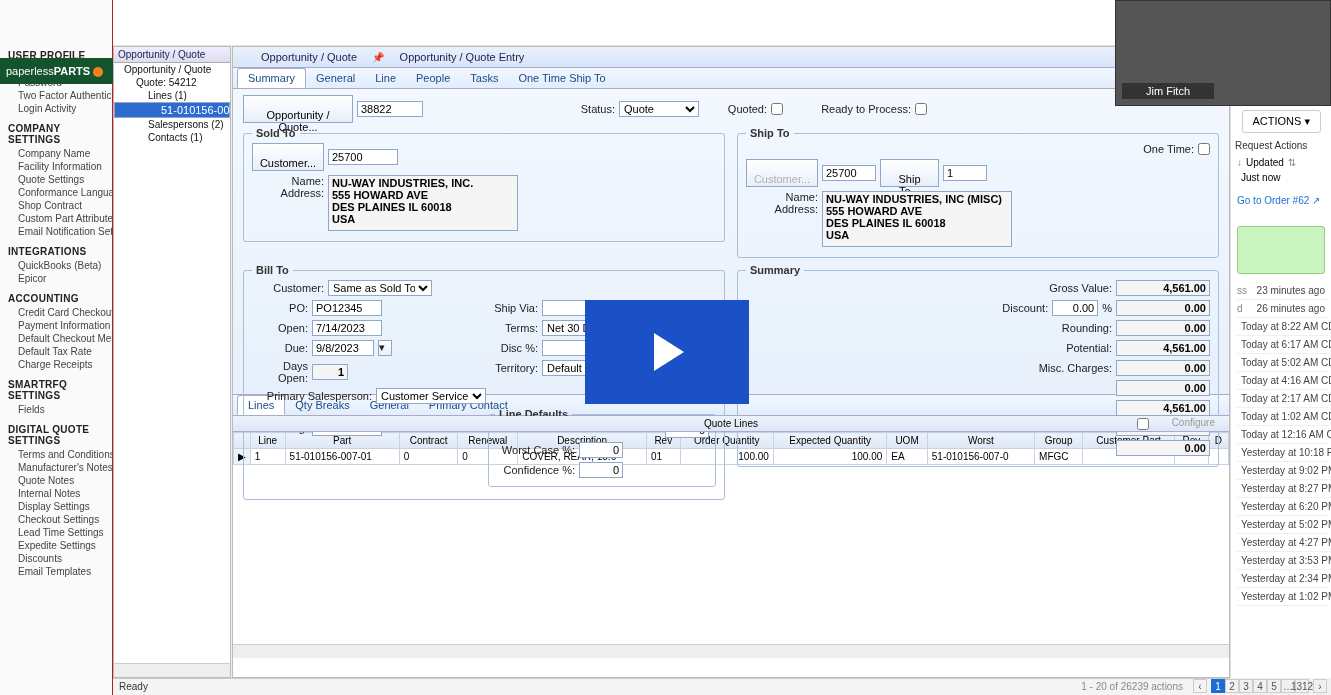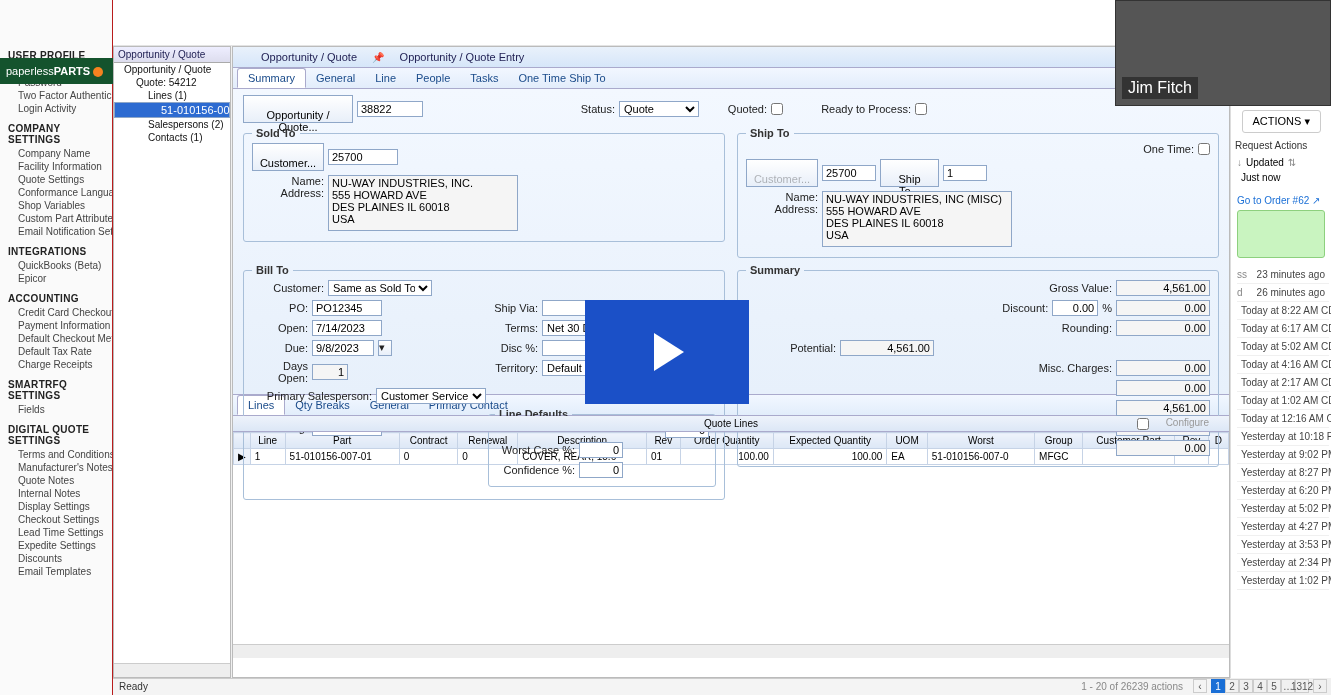--- a/index.html
+++ b/index.html
@@ -28,67 +28,67 @@
 .tabbar span { display: inline-block; padding: 2px 8px; cursor: pointer; }
 .tabbar span.pin { font-size: 10px; padding: 2px 4px; color: #446; }
 .maintabs { background: linear-gradient(#f2f7ff,#e2edfb); border-bottom: 1px solid #aac; font-size: 11px; padding: 0 4px; }
 .maintabs span { display: inline-block; padding: 3px 10px; color: #1a4b8a; cursor: pointer; }
 .maintabs span.active { background: #fff; border: 1px solid #aac; border-bottom: 1px solid #fff; border-radius: 3px 3px 0 0; }
 
 .form-body { background: linear-gradient(#f3f8ff,#e7f0fb); height: 305px; padding: 6px 10px; font-size: 11px; color: #222; position: relative; }
 .row { display: flex; align-items: center; gap: 4px; margin-bottom: 4px; }
 .lbl { text-align: right; font-size: 11px; color: #222; }
 .inp { border: 1px solid #8fa7c8; background: #fff; font-size: 11px; padding: 1px 3px; height: 16px; }
-.inp[readonly] { background: #f5f5f5; }
+.inp[readonly] { background: #f5f5f5; font-weight: bold; }
 .btn { border: 1px solid #8fa7c8; background: linear-gradient(#fff,#e8eff9); font-size: 11px; padding: 13px 6px; height: 16px; cursor: pointer; }
 .sel { border: 1px solid #8fa7c8; background: #fff; font-size: 11px; height: 16px; }
 fieldset { border: 1px solid #a8bfd9; border-radius: 3px; padding: 4px 8px 6px; margin-bottom: 6px; }
 fieldset legend { font-size: 11px; font-weight: bold; color: #333; padding: 0 4px; }
 .cols { display: flex; gap: 12px; }
 .col { flex: 1; }
 textarea.inp { height: 56px; resize: none; font-family: Arial; }
 .val-r { text-align: right; }
 
 
 .linetabs { background: linear-gradient(#f2f7ff,#e2edfb); border-top: 1px solid #aac; border-bottom: 1px solid #aac; font-size: 11px; padding: 0 4px; }
 .linetabs span { display: inline-block; padding: 3px 10px; color: #1a4b8a; cursor: pointer; }
 .linetabs span.active { background: #fff; border: 1px solid #aac; border-bottom: 1px solid #fff; border-radius: 3px 3px 0 0; }
 .grid-head { background: linear-gradient(#eef3fb,#dce7f6); border-bottom: 1px solid #aac; font-size: 10px; text-align: center; padding: 2px; position: relative; }
-.grid-head .config { position: absolute; right: 20px; top: 1px; color: #999; }
+.grid-head .config { position: absolute; right: 14px; top: 1px; color: #999; }
 .grid { font-size: 10px; }
 .grid table { border-collapse: collapse; width: 100%; }
 .grid th, .grid td { border: 1px solid #c6d3e6; padding: 2px 4px; white-space: nowrap; background: #fff; }
 .grid th { background: linear-gradient(#eef3fb,#dce7f6); font-weight: normal; }
 .grid .rowmark { width: 14px; background: #eef3fb; }
 .grid-wrap { height: 212px; background: #fff; overflow: hidden; }
 .grid-scroll { height: 14px; background: #eee; border-top: 1px solid #ccc; }
 
 .statusbar { position: absolute; left: 113px; bottom: 0; width: 1117px; height: 17px; background: #f4f4f4; border-top: 1px solid #ccc; font-size: 10px; padding: 2px 6px; color: #333; }
 
 
 .actions-panel { position: absolute; right: 0; top: 46px; width: 101px; height: 632px; background: #fff; border-left: 1px solid #ddd; font-size: 10px; overflow: hidden; }
 .actions-btn { position: absolute; right: 10px; top: 110px; border: 1px solid #ccc; background: #fff; padding: 4px 10px; font-size: 11px; border-radius: 3px; cursor: pointer; }
 .actions-panel h5 { font-size: 10px; color: #333; margin: 96px 0 4px 4px; font-weight: normal; }
 .actions-panel .upd { display: flex; gap: 4px; align-items: center; padding: 2px 6px; }
-.actions-panel .order-link { display: block; color: #1a6fd6; margin: 10px 6px 4px; font-size: 10px; text-decoration: none; }
+.actions-panel .order-link { display: block; color: #1a6fd6; margin: 10px 6px 20px; font-size: 10px; text-decoration: none; }
 .actions-panel .greenbox { background: #c9f4c0; border: 1px solid #8dd07e; border-radius: 3px; height: 48px; margin: 4px 6px; }
 .actions-panel .log { padding: 4px 2px 2px 6px; }
 .actions-panel .log div { display: flex; justify-content: space-between; gap: 4px; padding: 3px 4px 3px 0; font-size: 10px; color: #444; border-bottom: 1px solid #f0f0f0; white-space: nowrap; }
 .actions-panel .log div span:first-child { color: #888; width: 18px; overflow: hidden; }
 .pager { position: absolute; right: 4px; bottom: 2px; font-size: 10px; color: #555; display: flex; gap: 4px; align-items: center; }
 .pager .pg { border: 1px solid #ccc; width: 14px; height: 14px; display: inline-flex; align-items: center; justify-content: center; cursor: pointer; }
 .pager .pg.active { background: #1a6fd6; color: #fff; border-color: #1a6fd6; }
 
 
 .video-overlay { position: absolute; left: 585px; top: 300px; width: 164px; height: 104px; background: #1b50c7; display: flex; align-items: center; justify-content: center; }
 .video-overlay svg { width: 50px; height: 50px; }
 
 
 .webcam { position: absolute; right: 0; top: 0; width: 216px; height: 106px; background: #555; border: 1px solid #333; }
-.webcam .caption { position: absolute; left: 6px; bottom: 6px; background: rgba(0,0,0,.4); color: #fff; font-size: 16px; padding: 2px 6px; }
+.webcam .caption { position: absolute; left: 6px; bottom: 6px; background: rgba(0,0,0,.4); color: #fff; font-size: 11px; padding: 2px 24px; }
 
 
 .topbar { position: absolute; left: 0; top: 0; width: 100%; height: 46px; background: #fff; border-bottom: 1px solid #e3e3e3; }
 
 .chkbox { width: 12px; height: 12px; }
 
 
 .brand-logo { position: absolute; left: 0; top: 58px; width: 113px; background: #14532d; color: #fff; font-size: 11px; padding: 7px 6px; z-index: 2; }
 .brand-logo .plain { color: #fff; }
 .brand-logo .bold { font-weight: bold; color: #fff; }
@@ -107,21 +107,21 @@
     <h4>USER PROFILE</h4>
     <a href="#">Info</a>
     <a href="#">Password</a>
     <a href="#">Two Factor Authentication</a>
     <a href="#">Login Activity</a>
     <h4>COMPANY SETTINGS</h4>
     <a href="#">Company Name</a>
     <a href="#">Facility Information</a>
     <a href="#">Quote Settings</a>
     <a href="#">Conformance Language</a>
-    <a href="#">Shop Variables</a>
+    <a href="#">Shop Contract</a>
     <a href="#">Custom Part Attributes</a>
     <a href="#">Email Notification Setting</a>
     <h4>INTEGRATIONS</h4>
     <a href="#">QuickBooks (Beta)</a>
     <a href="#">Epicor</a>
     <h4>ACCOUNTING</h4>
     <a href="#">Credit Card Checkout</a>
     <a href="#">Payment Information</a>
     <a href="#">Default Checkout Method</a>
     <a href="#">Default Tax Rate</a>
@@ -315,21 +315,21 @@
               <div class="row" style="justify-content: flex-end;">
                 <span class="lbl" style="width: 90px;">Discount:</span>
                 <input class="inp val-r" value="0.00" style="width: 46px;">
                 <span>%</span>
                 <input class="inp val-r" readonly="" value="0.00" style="width: 94px;">
               </div>
               <div class="row" style="justify-content: flex-end;">
                 <span class="lbl" style="width: 90px;">Rounding:</span>
                 <input class="inp val-r" readonly="" value="0.00" style="width: 94px;">
               </div>
-              <div class="row" style="">
+              <div class="row" style="justify-content: flex-end;">
                 <span class="lbl" style="width: 90px;">Potential:</span>
                 <input class="inp val-r" readonly="" value="4,561.00" style="width: 94px;">
               </div>
               <div class="row" style="justify-content: flex-end;">
                 <span class="lbl" style="width: 90px;">Misc. Charges:</span>
                 <input class="inp val-r" readonly="" value="0.00" style="width: 94px;">
               </div>
               <div class="row" style="justify-content: flex-end;">
                 <span class="lbl" style="width: 90px;"></span>
                 <input class="inp val-r" readonly="" value="0.00" style="width: 94px;">

